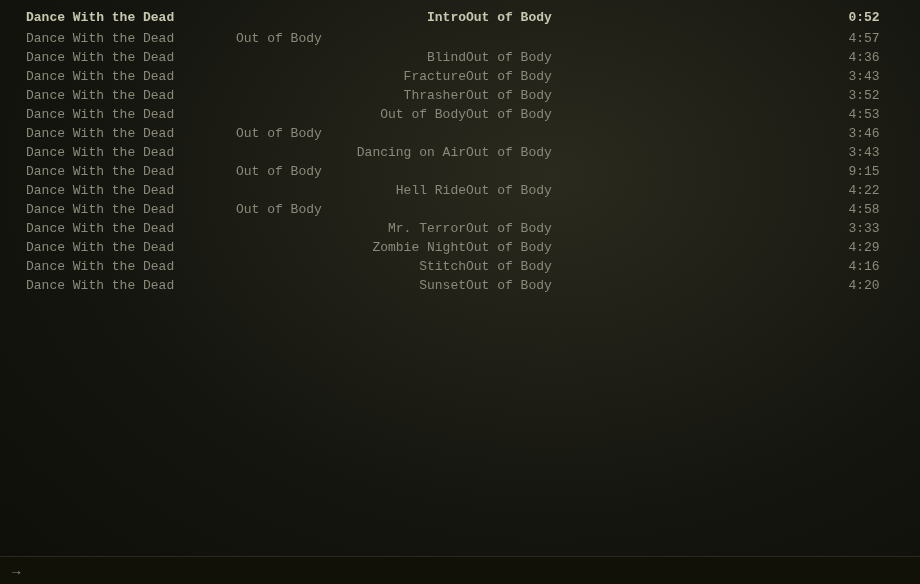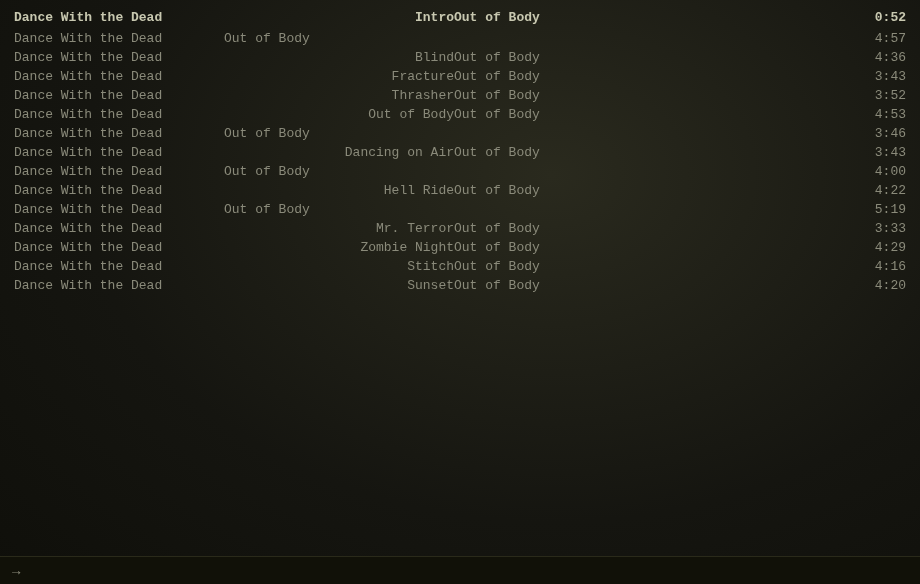--- a/index.html
+++ b/index.html
@@ -14,21 +14,21 @@
       background: #1a1a14;
       background: radial-gradient(ellipse at 60% 30%, #2a2a1e 0%, #151510 60%, #0f0f0a 100%);
       font-family: 'Courier New', Courier, monospace;
       font-size: 13px;
       color: #8a8a7a;
       overflow: hidden;
       position: relative;
     }
 
     .track-list {
-      padding: 8px 4px;
+      padding: 8px 16px;
       width: 100%;
     }
 
     .track-row {
       display: flex;
       align-items: center;
       padding: 2px 10px;
       height: 19px;
       width: 100%;
     }
@@ -58,21 +58,21 @@
 
     .col-album {
       flex: 1;
       white-space: nowrap;
       overflow: hidden;
       text-overflow: ellipsis;
     }
 
     .col-duration {
       width: 60px;
-      text-align: right;
+      text-align: center;
       flex-shrink: 0;
     }
 
     .bottom-bar {
       position: absolute;
       bottom: 0;
       left: 0;
       right: 0;
       height: 28px;
       background: #111108;
@@ -134,32 +134,32 @@
     </div>
     <div class="track-row">
       <span class="col-artist">Dance With the Dead</span>
       <span class="col-title">Dancing on Air</span>
       <span class="col-album">Out of Body</span>
       <span class="col-duration">3:43</span>
     </div>
     <div class="track-row">
       <span class="col-artist">Dance With the Dead</span>
       <span class="col-album">Out of Body</span>
-      <span class="col-duration">4:00</span>
+      <span class="col-duration">9:15</span>
     </div>
     <div class="track-row">
       <span class="col-artist">Dance With the Dead</span>
       <span class="col-title">Hell Ride</span>
       <span class="col-album">Out of Body</span>
       <span class="col-duration">4:22</span>
     </div>
     <div class="track-row">
       <span class="col-artist">Dance With the Dead</span>
       <span class="col-album">Out of Body</span>
-      <span class="col-duration">5:19</span>
+      <span class="col-duration">4:58</span>
     </div>
     <div class="track-row">
       <span class="col-artist">Dance With the Dead</span>
       <span class="col-title">Mr. Terror</span>
       <span class="col-album">Out of Body</span>
       <span class="col-duration">3:33</span>
     </div>
     <div class="track-row">
       <span class="col-artist">Dance With the Dead</span>
       <span class="col-title">Zombie Night</span>

